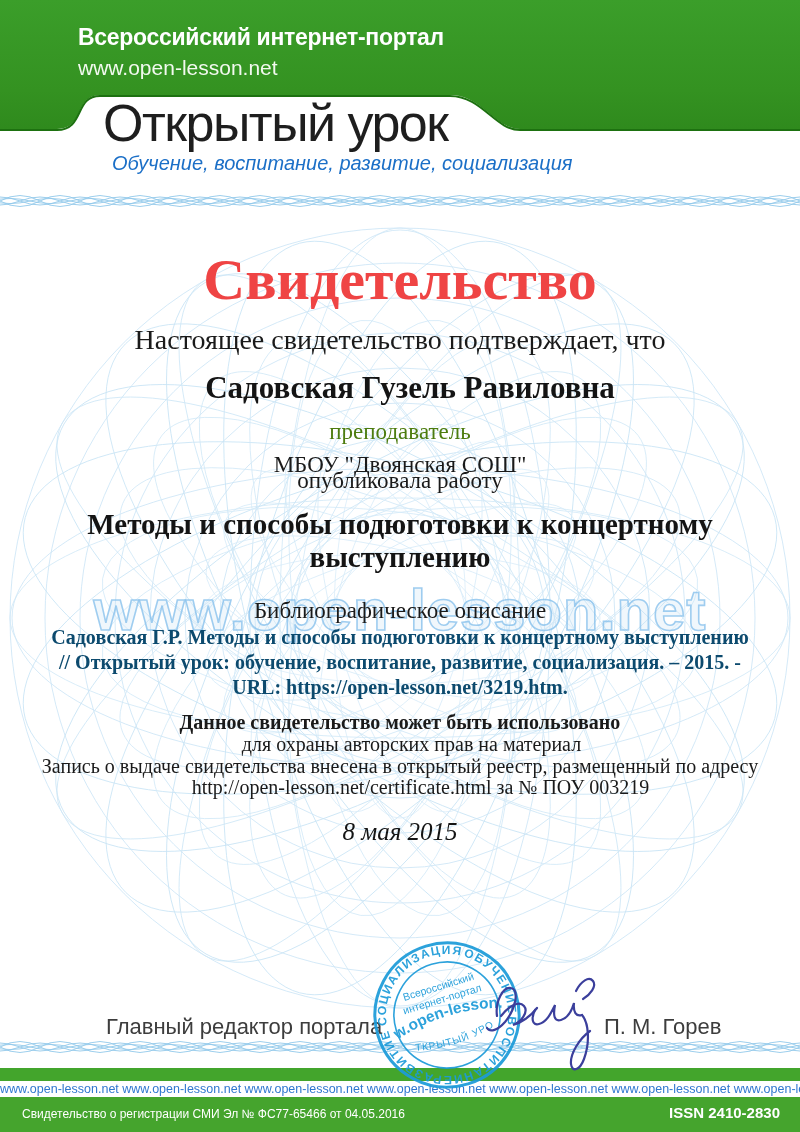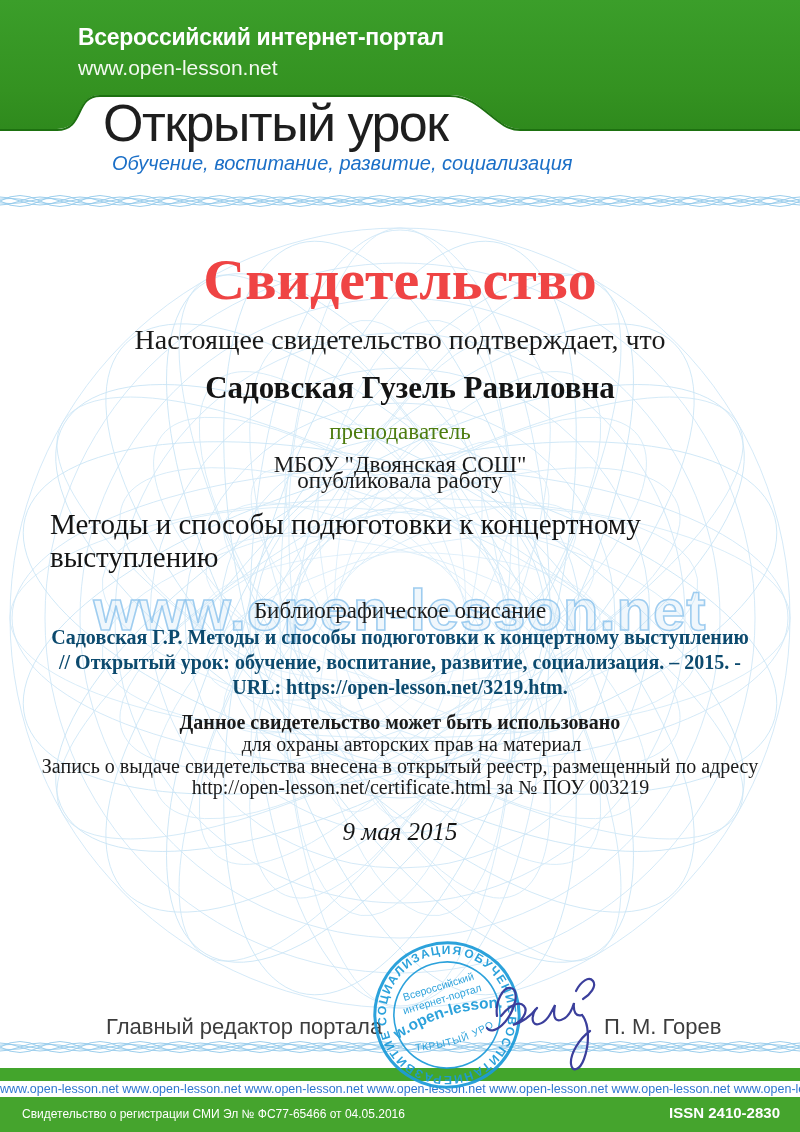--- a/index.html
+++ b/index.html
@@ -22,22 +22,22 @@
   .watermark{top:576px;z-index:2;font-family:"Liberation Sans",sans-serif;font-weight:bold;
              font-size:58px;letter-spacing:1px;color:rgba(205,230,246,0.30);
              -webkit-text-stroke:1.6px rgba(130,190,235,0.75);white-space:nowrap;}
   
   .cert-title{top:246px;z-index:3;font-weight:bold;font-size:58px;color:#ef4444;}
   .cert-confirm{top:324px;z-index:3;font-size:28px;color:#1a1a1a;}
   .cert-name{top:370px;z-index:3;font-weight:bold;font-size:31px;color:#141414;padding-left:20px;}
   .cert-role{top:419px;z-index:3;font-size:23px;color:#4d7c0f;}
   .cert-school{top:452px;z-index:3;font-size:23px;color:#1a1a1a;}
   .cert-action{top:468px;z-index:3;font-size:23px;color:#1a1a1a;}
-  .work-title{top:508px;z-index:3;font-weight:normal;font-size:29px;line-height:33px;color:#141414;
-              left:50px;right:50px;margin:0 auto;max-width:700px;text-align:left;}
+  .work-title{top:508px;z-index:3;font-weight:bold;font-size:29px;line-height:33px;color:#141414;
+              left:50px;right:50px;margin:0 auto;max-width:700px;text-align:center;}
   .bib-label{top:598px;z-index:3;font-size:23px;color:#1a1a1a;}
   .bib-text{top:621px;z-index:3;font-weight:bold;font-size:20px;line-height:25px;color:#0c4a6e;
             left:50px;right:50px;margin:4px auto;max-width:700px;text-align:center;}
   .small-line{z-index:3;font-size:20px;color:#1a1a1a;white-space:nowrap;}
   .u1{top:711px;font-weight:bold;} .u2{top:733px;padding-left:23px;} .r1{top:755px;} .r2{top:776px;margin-left:41px;}
   .cert-date{top:818px;z-index:3;font-style:italic;font-size:25px;color:#141414;}
   
   .editor-label{left:106px;top:1014px;z-index:3;font-family:"Liberation Sans",sans-serif;
                 font-size:22px;color:#3d3d3d;}
   .editor-name{left:604px;top:1014px;z-index:3;font-family:"Liberation Sans",sans-serif;
@@ -163,21 +163,21 @@
   <div class="abs ctr cert-role">преподаватель</div>
   <div class="abs ctr cert-school">МБОУ "Двоянская СОШ"</div>
   <div class="abs ctr cert-action">опубликовала работу</div>
   <div class="abs work-title">Методы и способы подюготовки к концертному выступлению</div>
   <div class="abs ctr bib-label">Библиографическое описание</div>
   <div class="abs bib-text">Садовская Г.Р. Методы и способы подюготовки к концертному выступлению // Открытый урок: обучение, воспитание, развитие, социализация. – 2015. - URL: https://open-lesson.net/3219.htm.</div>
   <div class="abs ctr small-line u1">Данное свидетельство может быть использовано</div>
   <div class="abs ctr small-line u2">для охраны авторских прав на материал</div>
   <div class="abs ctr small-line r1">Запись о выдаче свидетельства внесена в открытый реестр, размещенный по адресу</div>
   <div class="abs ctr small-line r2">http://open-lesson.net/certificate.html за № ПОУ 003219</div>
-  <div class="abs ctr cert-date">9 мая 2015</div>
+  <div class="abs ctr cert-date">8 мая 2015</div>
 
   <div class="abs editor-label">Главный редактор портала</div>
   <div class="abs editor-name">П. М. Горев</div>
 
   <svg id="stamp-svg" class="abs" width="200" height="200" viewBox="0 0 200 200">
     <g transform="translate(100,100) rotate(-17)" fill="none">
       <circle r="72" stroke="#1d9bd9" stroke-width="3"></circle>
       <circle r="53" stroke="#1d9bd9" stroke-width="1.6"></circle>
       <path id="ringPath" d="M -61,0 A 61,61 0 1 1 61,0 A 61,61 0 1 1 -61,0" fill="none"></path>
       <path id="urlArc" d="M -58,10 Q 0,-8 58,10" fill="none"></path>

